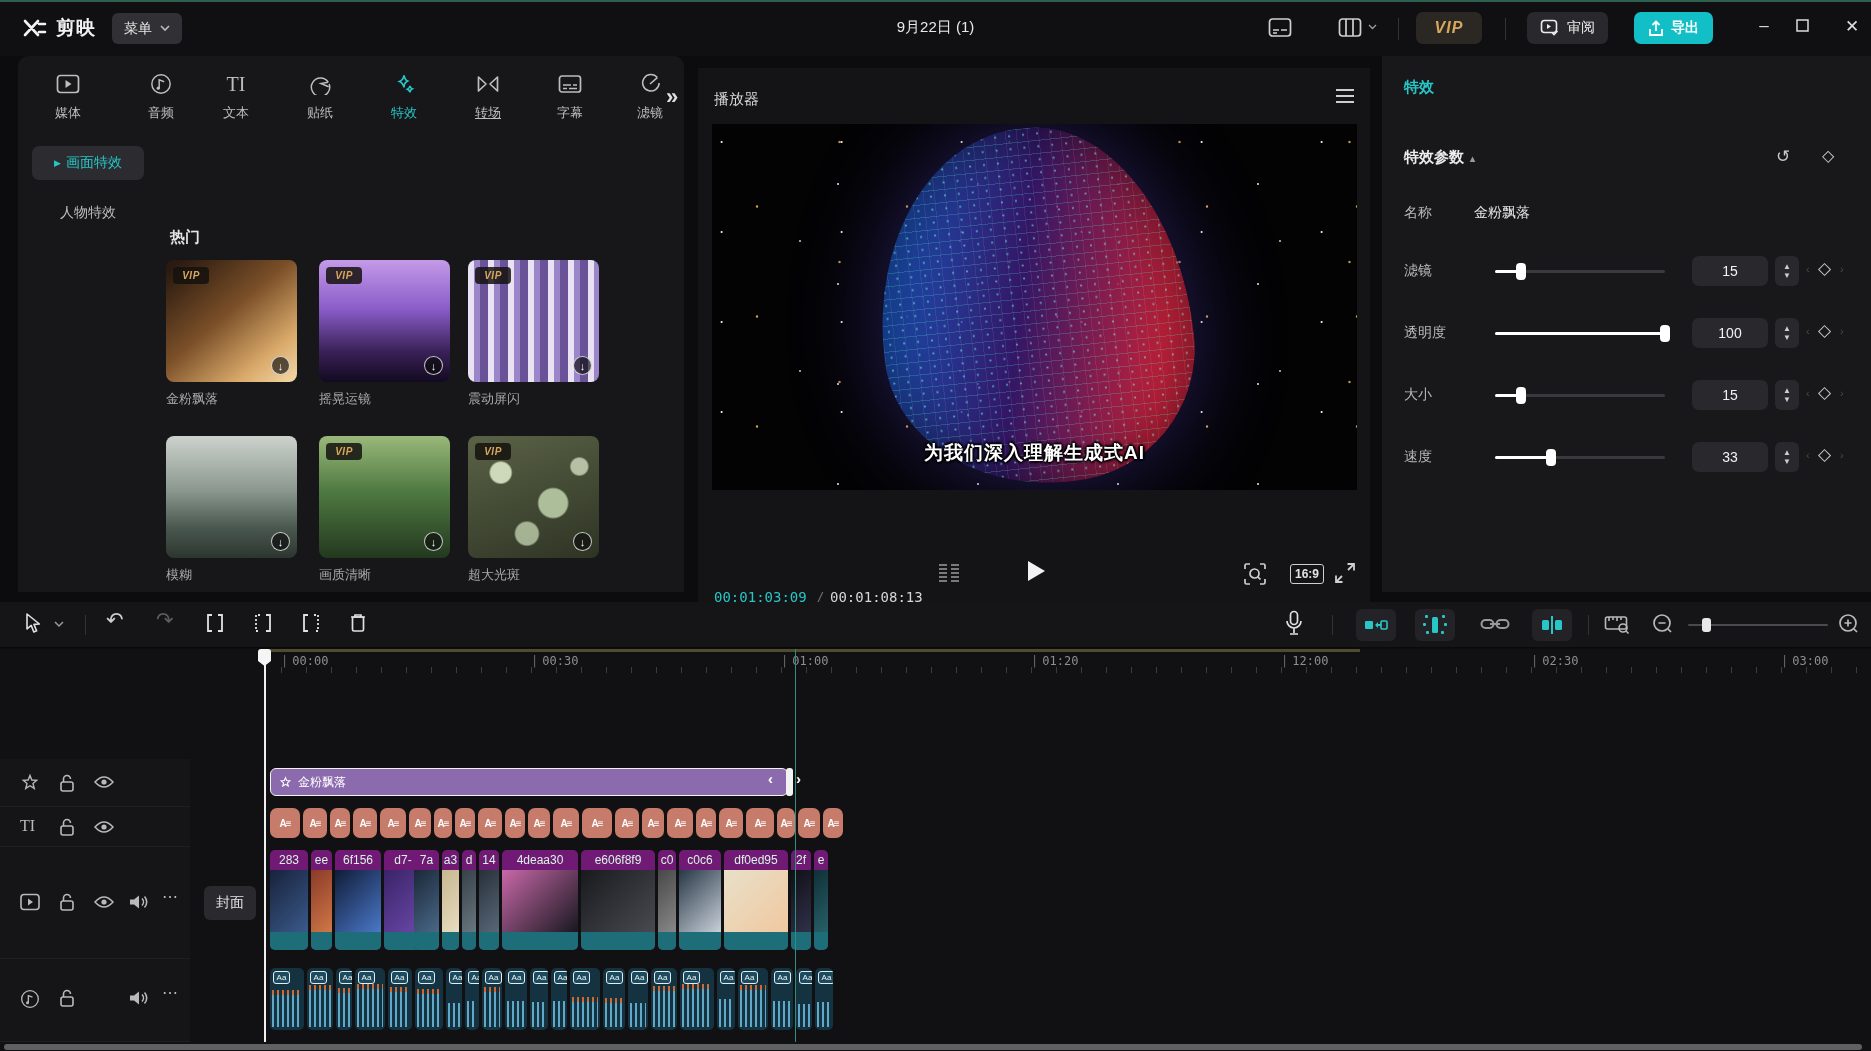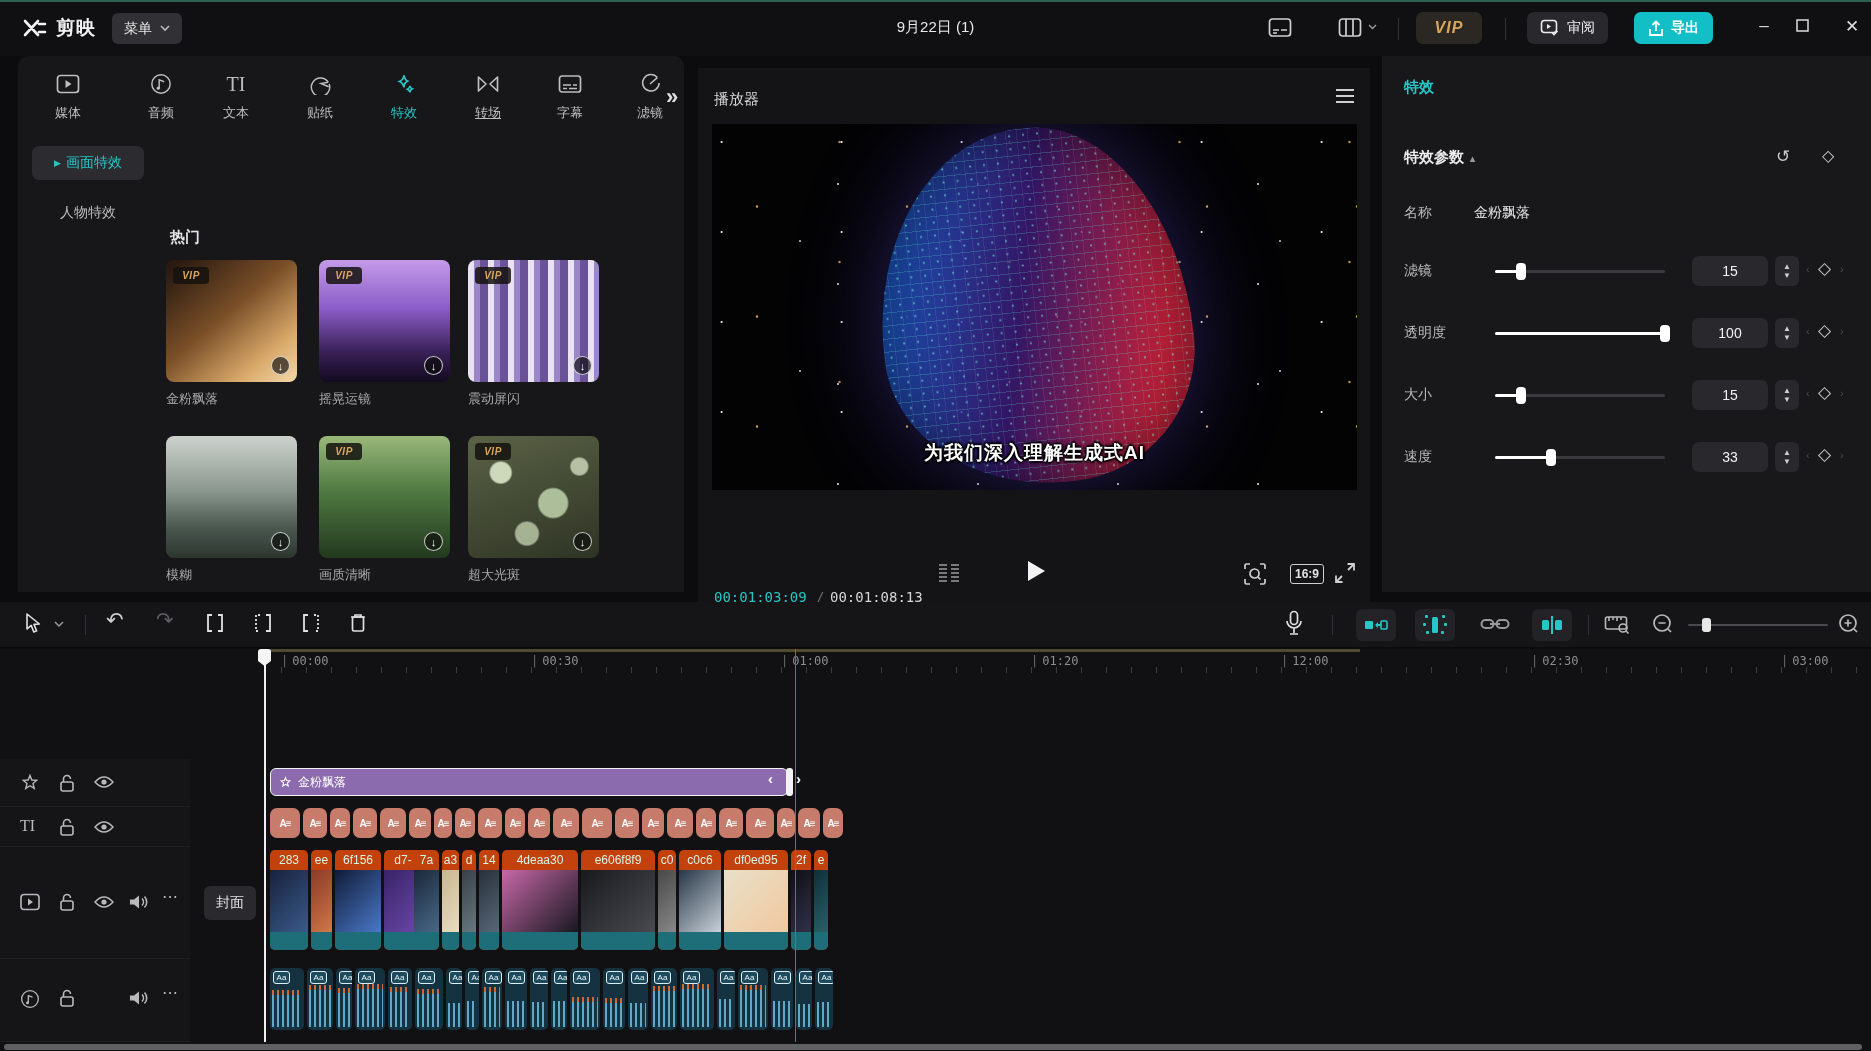--- a/index.html
+++ b/index.html
@@ -132,21 +132,21 @@
     border:1.5px solid #f2f2f2; border-radius:6px; display:flex; align-items:center; gap:6px; padding:0 8px; overflow:hidden; }
   .fx-clip-label { color:#fff; font-size:12px; white-space:nowrap; }
   .trim-l { position:absolute; left:768px; top:121px; color:#fff; font-size:15px; font-weight:bold; }
   .trim-bar { position:absolute; left:786px; top:119px; width:7px; height:28px; background:#f2f2f2; border-radius:3px; }
   .trim-r { position:absolute; left:796px; top:121px; color:#fff; font-size:15px; font-weight:bold; }
 
   .txt-clip { position:absolute; top:159px; height:30px; background:#c77c6b; border-radius:7px;
     display:flex; align-items:center; justify-content:center; overflow:hidden; }
   .txt-ic { color:#fff; font-size:10px; font-weight:bold; letter-spacing:-1px; white-space:nowrap; }
 
-  .vid-clip { position:absolute; top:201px; height:100px; border-radius:5px; overflow:hidden; background:#c2410c; }
+  .vid-clip { position:absolute; top:201px; height:100px; border-radius:5px; overflow:hidden; background:#701a75; }
   .vid-name { height:20px; color:#d8f4e4; font-size:12px; display:flex; align-items:center; justify-content:center;
     overflow:hidden; white-space:nowrap; }
   .vid-thumb { height:62px; }
   .vid-foot { height:18px; background:#1d6e78; }
 
   .aud-clip { position:absolute; top:319px; height:62px; background:#14323f; border-radius:5px; overflow:hidden; }
   .aud-badge { position:absolute; left:3px; top:3px; width:17px; height:13px; border:1px solid #dfeff5; border-radius:3px;
     color:#eaf6fa; font-size:8px; display:flex; align-items:center; justify-content:center; background:#1d4a5c; }
   .aud-bars { position:absolute; left:2px; right:2px; bottom:3px;
     background-image:repeating-linear-gradient(90deg, #5fa8c8 0 2px, transparent 2px 5px); }

